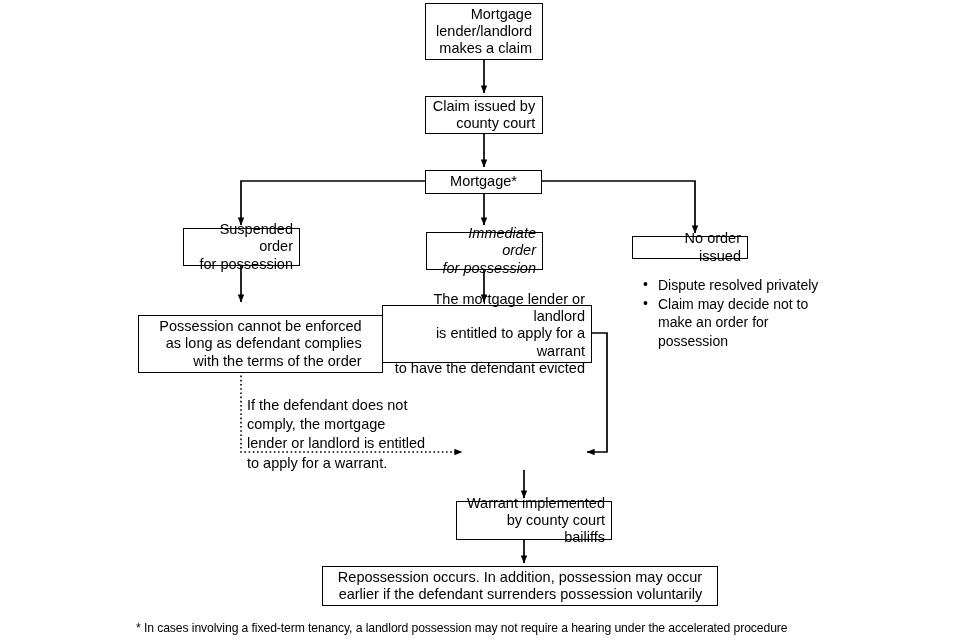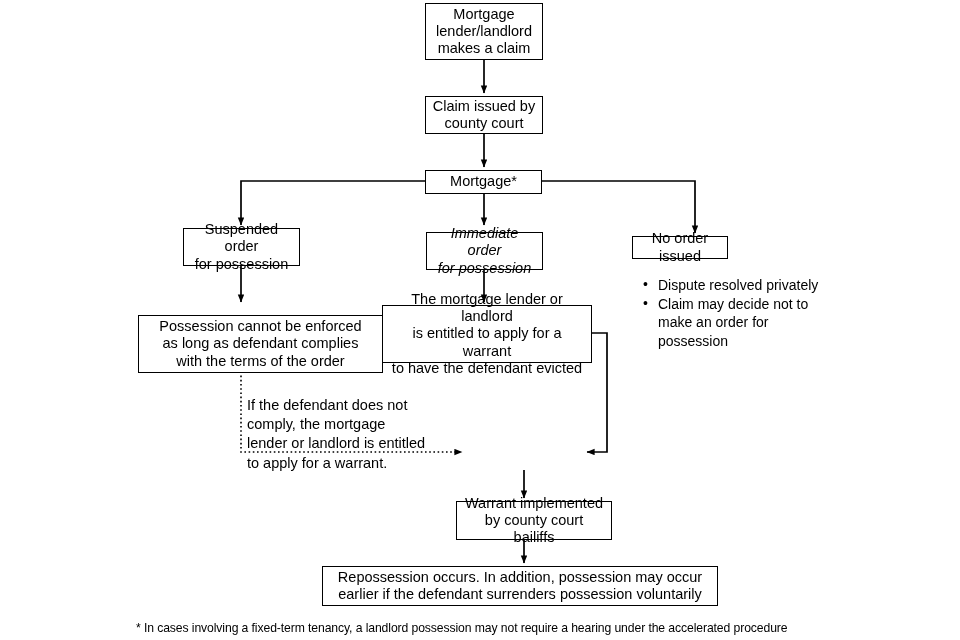--- a/index.html
+++ b/index.html
@@ -29,21 +29,21 @@
     pointer-events: none;
   }
   .node {
     position: absolute;
     box-sizing: border-box;
     border: 1.6px solid #000000;
     background: #ffffff;
     display: flex;
     align-items: center;
     justify-content: center;
-    text-align: center;
+    text-align: right;
     line-height: 1.18;
     font-size: 14.5px;
     padding: 2px 6px;
     white-space: pre-line;
     z-index: 2;
   }
   .bullets {
     position: absolute;
     z-index: 2;
     font-size: 14px;
@@ -136,21 +136,21 @@
   <div class="node" style="left:183px; top:228px; width:117px; height:38px;">
     <span>Suspended order
 for possession</span>
   </div>
 
   <div class="node" style="left:426px; top:232px; width:117px; height:38px;font-style:italic;">
     <span>Immediate order
 for possession</span>
   </div>
 
-  <div class="node" style="left:632px; top:236px; width:96px; height:23px;">
+  <div class="node" style="left:632px; top:236px; width:116px; height:23px;">
     <span>No order issued</span>
   </div>
 
   <div class="bullets" style="left:631px; top:264px; width:200px;">
     <ul>
       <li>Dispute resolved privately</li>
       <li>Claim may decide not to make an order for possession</li>
     </ul>
   </div>
 

